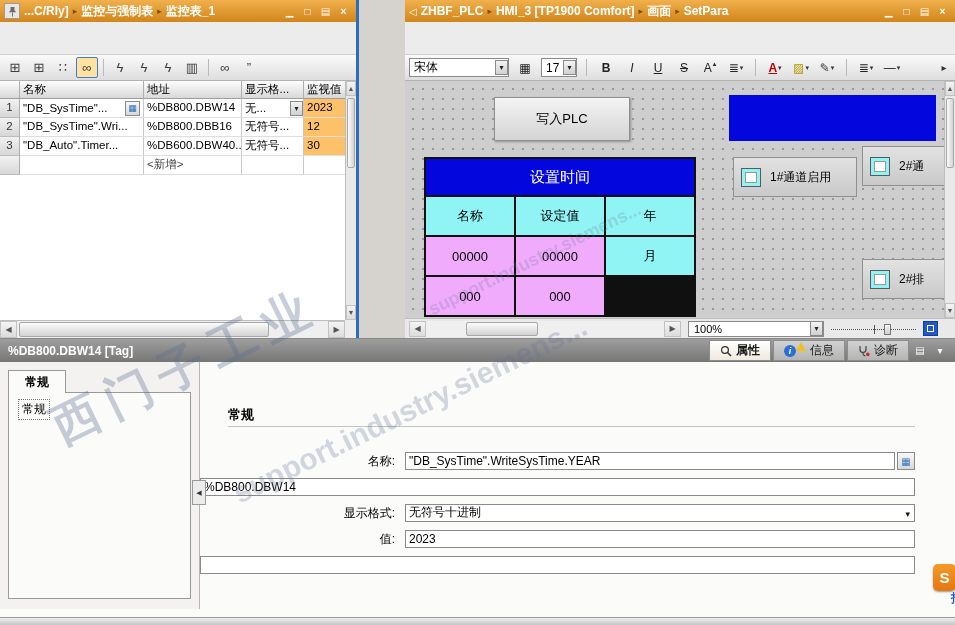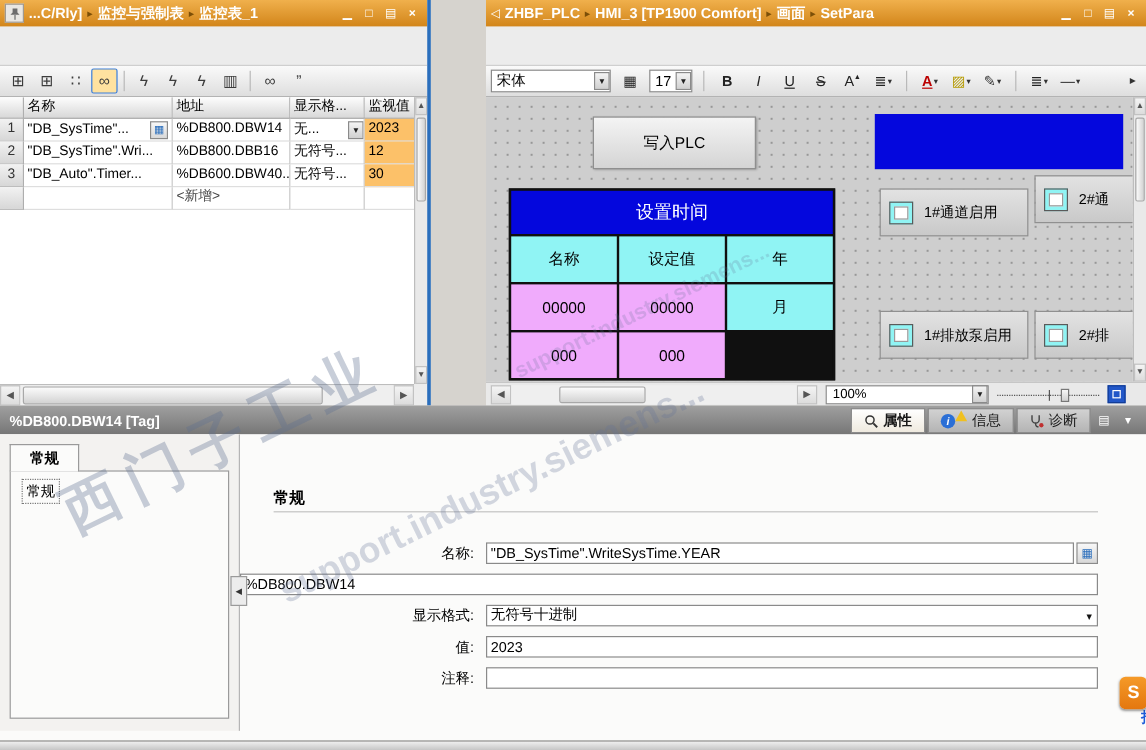--- a/index.html
+++ b/index.html
@@ -325,24 +325,20 @@
           <div class="tt-cell tt-cyan">设定值</div>
           <div class="tt-cell tt-cyan">年</div>
           <div class="tt-cell">00000</div>
           <div class="tt-cell">00000</div>
           <div class="tt-cell tt-cyan">月</div>
           <div class="tt-cell">000</div>
           <div class="tt-cell">000</div>
         </div>
       </div>
 
-      <div class="canvas-el cbox cb3">
-        <span class="cb-box"></span>
-        <span class="lbl">1#排放泵启用</span>
-      </div>
       <div class="canvas-el cbox cb4">
         <span class="cb-box"></span>
         <span class="lbl">2#排</span>
       </div>
     </div>
 
     <div class="rb-bar">
       <span class="rb-scroll">
         <span class="sbtn">◀</span>
         <span class="h-track">
@@ -433,21 +429,20 @@
               </span>
             </span>
           </div>
           <div class="prow">
             <span class="plabel">值:</span>
             <span class="pfield">
               <input class="pinput" readonly="" value="2023" style="">
             </span>
           </div>
           <div class="prow">
-            <span class="plabel">注释:</span>
             <span class="pfield">
               <input class="pinput" readonly="" value="" style="">
             </span>
           </div>
         </div>
       </div>
     </div>
   </section>
 
   <div class="status-bar"></div>

